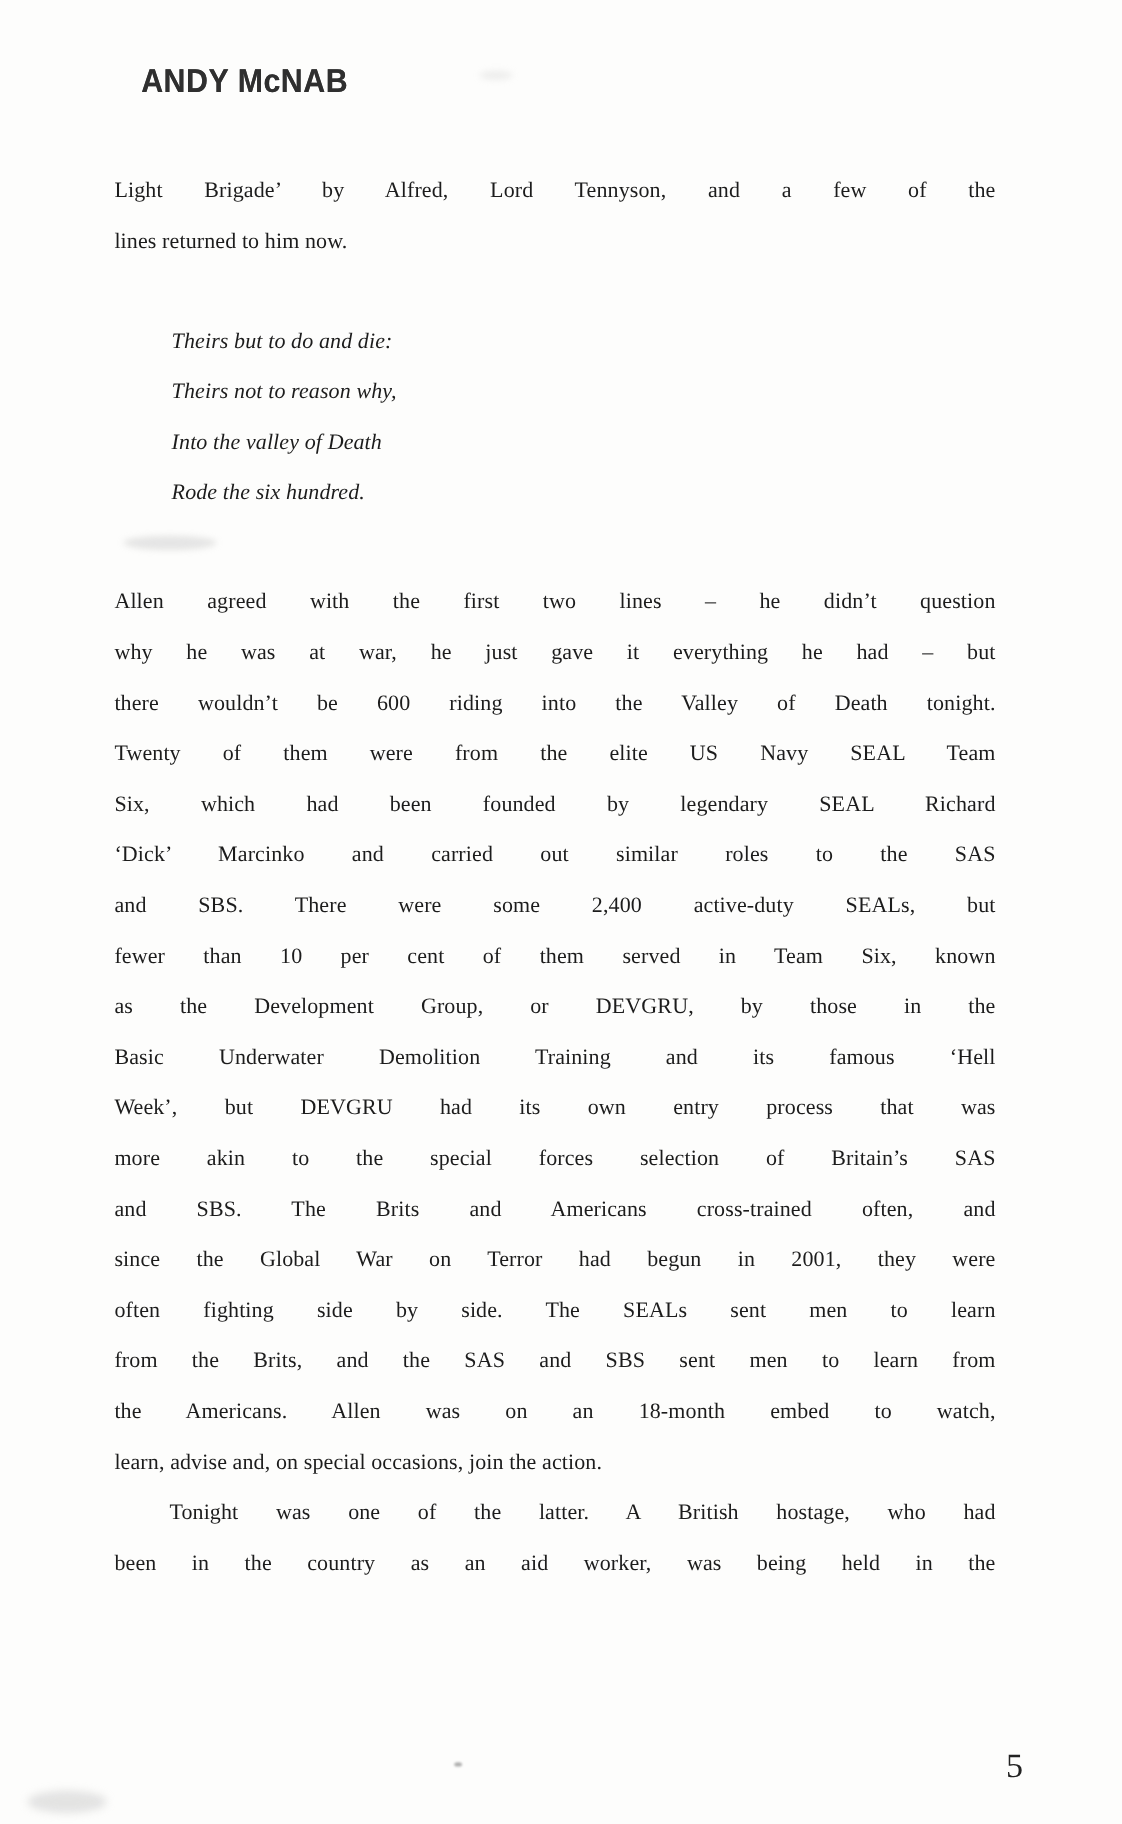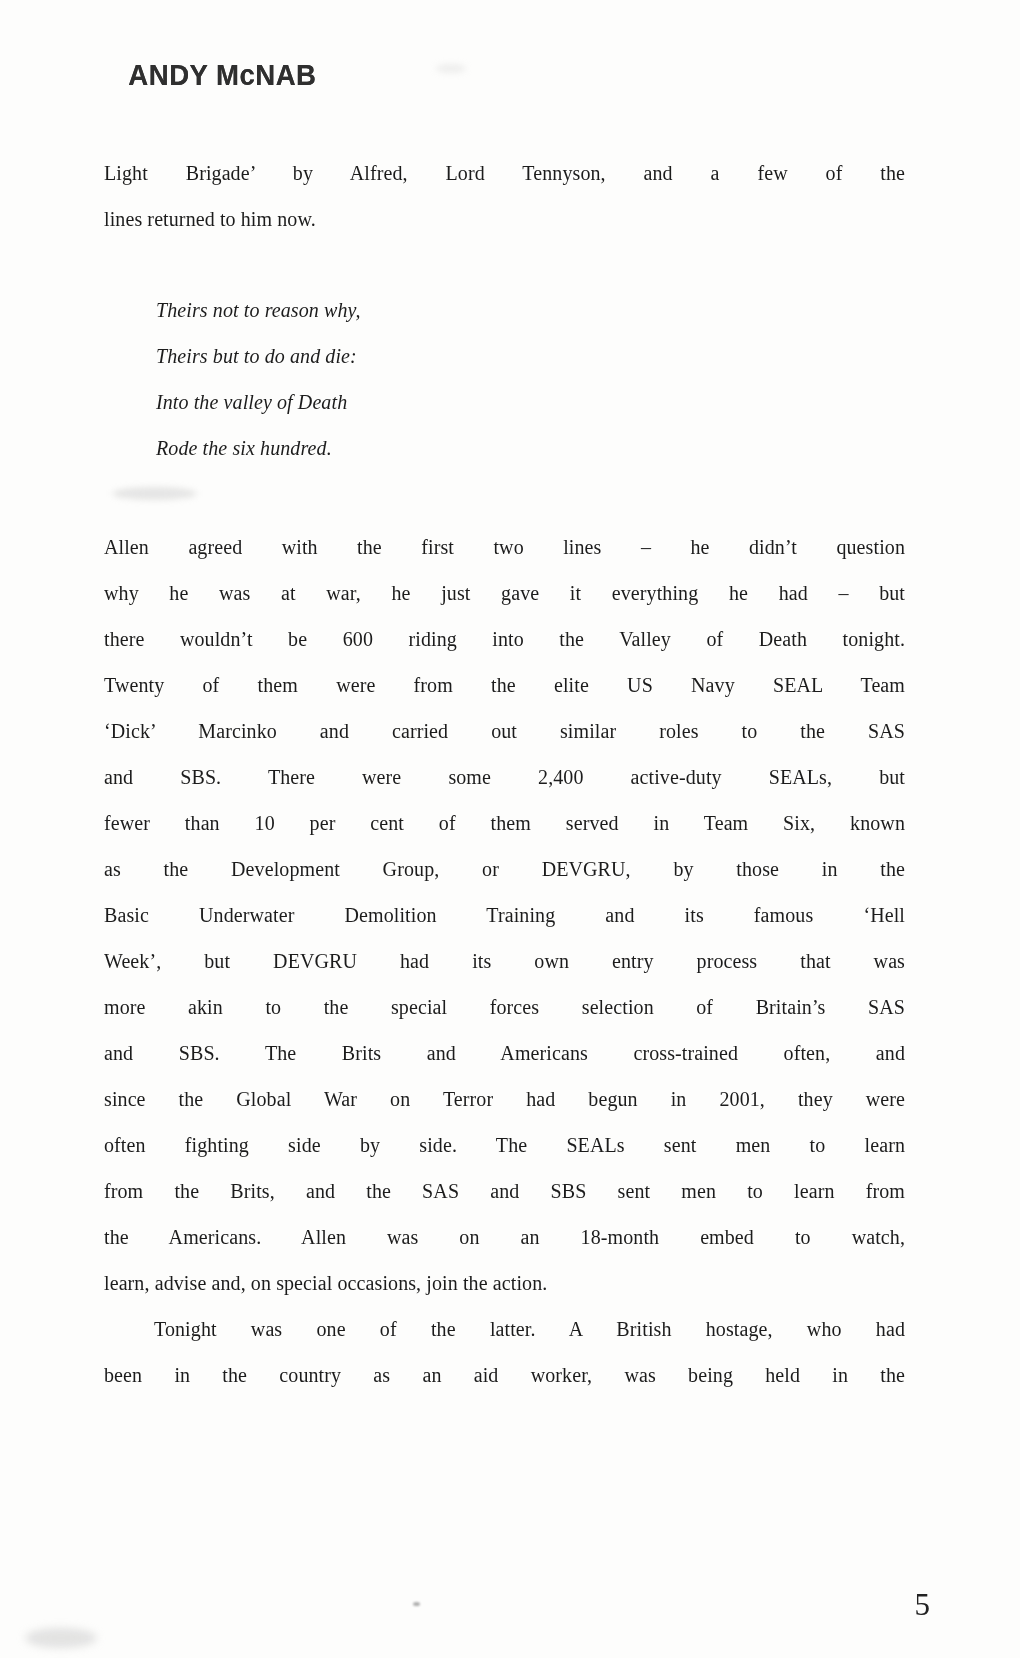--- a/index.html
+++ b/index.html
@@ -80,31 +80,32 @@
   <div class="runhead">
     <span class="inner">ANDY McNAB</span>
   </div>
 
   <div class="tblock para-open">
     <div class="line j">Light Brigade’ by Alfred, Lord Tennyson, and a few of the</div>
     <div class="line l">lines returned to him now.</div>
   </div>
 
   <div class="tblock poem">
+    <div class="line l">Theirs but to do and die:</div>
     <div class="line l">Theirs not to reason why,</div>
-    <div class="line l">Theirs but to do and die:</div>
     <div class="line l">Into the valley of Death</div>
     <div class="line l">Rode the six hundred.</div>
   </div>
 
   <div class="tblock para-body">
     <div class="line j">Allen agreed with the first two lines – he didn’t question</div>
     <div class="line j">why he was at war, he just gave it everything he had – but</div>
     <div class="line j">there wouldn’t be 600 riding into the Valley of Death tonight.</div>
     <div class="line j">Twenty of them were from the elite US Navy SEAL Team</div>
+    <div class="line j">Six, which had been founded by legendary SEAL Richard</div>
     <div class="line j">‘Dick’ Marcinko and carried out similar roles to the SAS</div>
     <div class="line j">and SBS. There were some 2,400 active-duty SEALs, but</div>
     <div class="line j">fewer than 10 per cent of them served in Team Six, known</div>
     <div class="line j">as the Development Group, or DEVGRU, by those in the</div>
     <div class="line j">Basic Underwater Demolition Training and its famous ‘Hell</div>
     <div class="line j">Week’, but DEVGRU had its own entry process that was</div>
     <div class="line j">more akin to the special forces selection of Britain’s SAS</div>
     <div class="line j">and SBS. The Brits and Americans cross-trained often, and</div>
     <div class="line j">since the Global War on Terror had begun in 2001, they were</div>
     <div class="line j">often fighting side by side. The SEALs sent men to learn</div>

